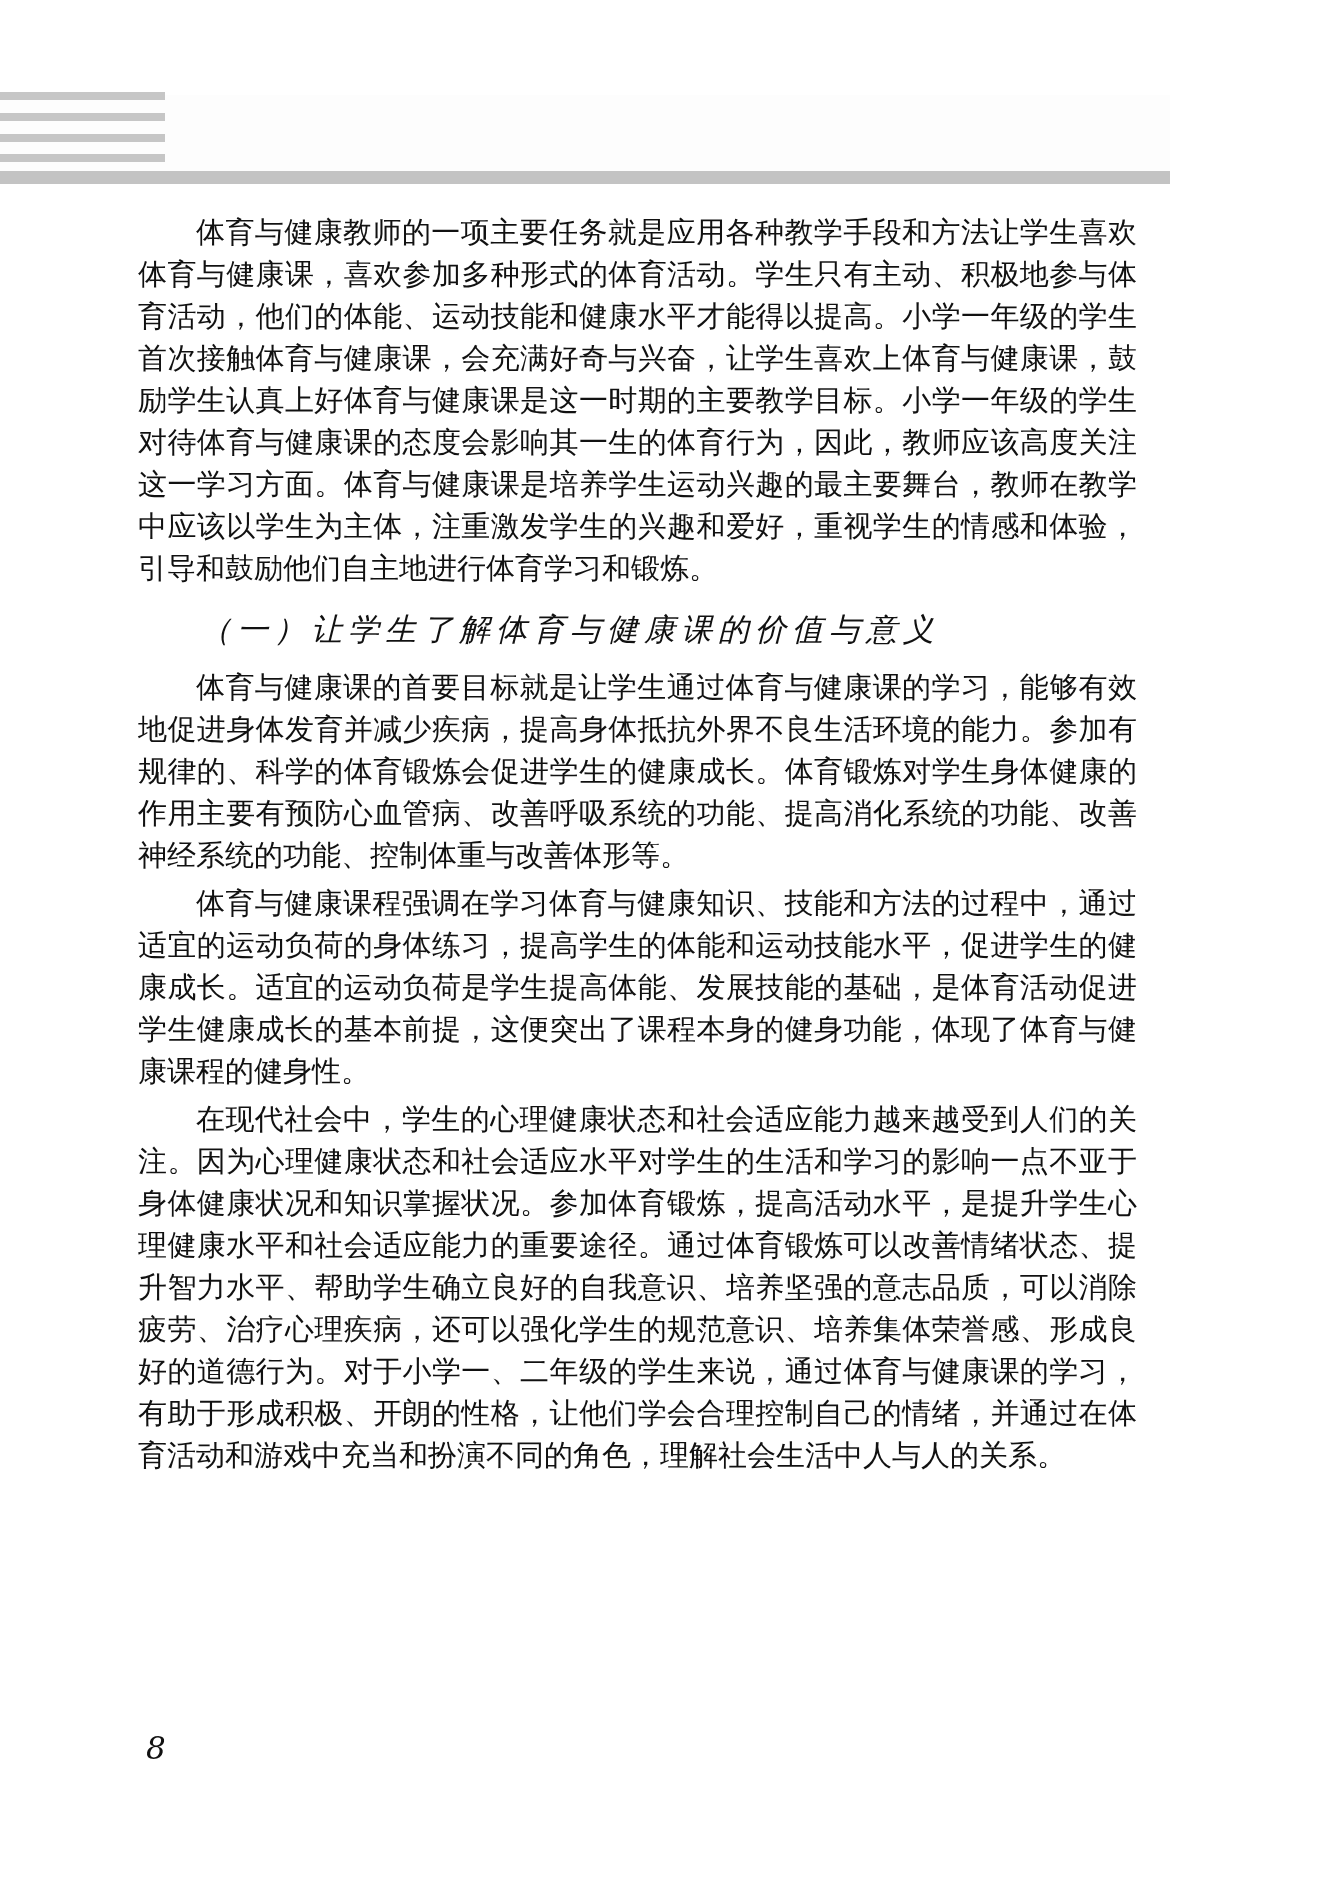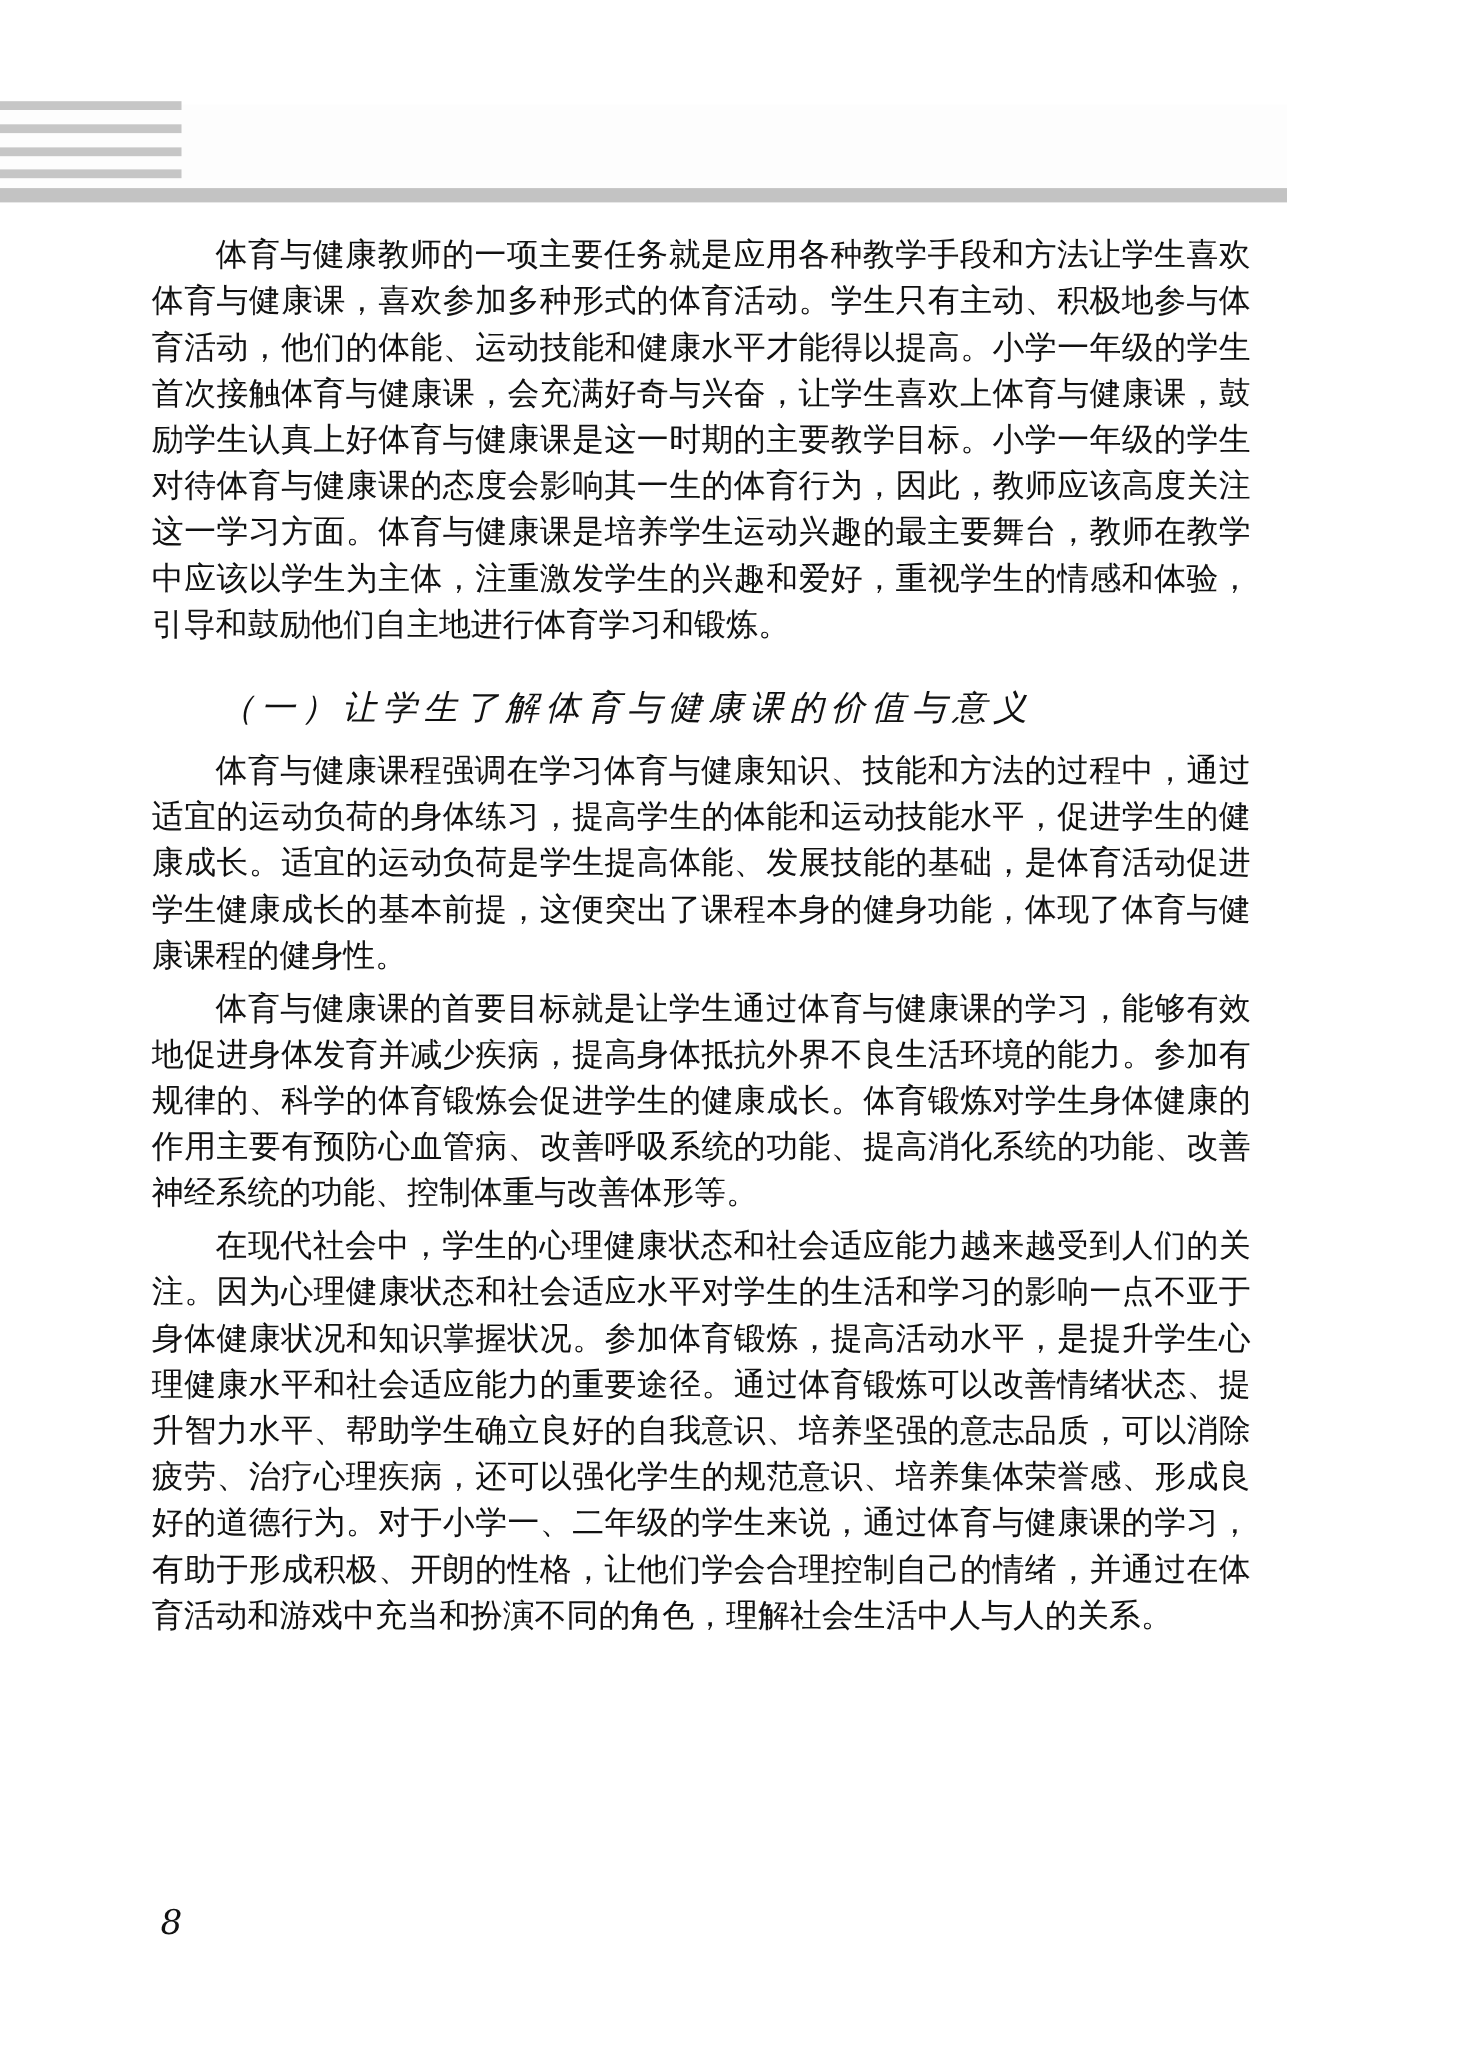--- a/index.html
+++ b/index.html
@@ -47,21 +47,21 @@
     width: 1016px;
     font-size: 29px;
     line-height: 42px;
     text-align: justify;
   }
   .text-block p {
     margin: 0 17px 6px 0;
     text-indent: 2em;
   }
   .section-heading {
-    margin: 32px 0 13px 0;
+    margin: 18px 0 13px 0;
     font-size: 31px;
     line-height: 46px;
     font-weight: normal;
     font-style: italic;
     letter-spacing: 6px;
     text-indent: 2em;
     text-align: left;
   }
   .subhead {
     margin: 4px 0 5px 0;
@@ -98,23 +98,23 @@
   <div class="header-bar b4"></div>
   <div class="header-band"></div>
 
   <div class="text-block">
 
     <p>体育与健康教师的一项主要任务就是应用各种教学手段和方法让学生喜欢体育与健康课，喜欢参加多种形式的体育活动。学生只有主动、积极地参与体育活动，他们的体能、运动技能和健康水平才能得以提高。小学一年级的学生首次接触体育与健康课，会充满好奇与兴奋，让学生喜欢上体育与健康课，鼓励学生认真上好体育与健康课是这一时期的主要教学目标。小学一年级的学生对待体育与健康课的态度会影响其一生的体育行为，因此，教师应该高度关注这一学习方面。体育与健康课是培养学生运动兴趣的最主要舞台，教师在教学中应该以学生为主体，注重激发学生的兴趣和爱好，重视学生的情感和体验，引导和鼓励他们自主地进行体育学习和锻炼。</p>
 
     <h2 class="section-heading">（一）让学生了解体育与健康课的价值与意义</h2>
 
 
+    <p>体育与健康课的首要目标就是让学生通过体育与健康课的学习，能够有效地促进身体发育并减少疾病，提高身体抵抗外界不良生活环境的能力。参加有规律的、科学的体育锻炼会促进学生的健康成长。体育锻炼对学生身体健康的作用主要有预防心血管病、改善呼吸系统的功能、提高消化系统的功能、改善神经系统的功能、控制体重与改善体形等。</p>
+
     <p>体育与健康课程强调在学习体育与健康知识、技能和方法的过程中，通过适宜的运动负荷的身体练习，提高学生的体能和运动技能水平，促进学生的健康成长。适宜的运动负荷是学生提高体能、发展技能的基础，是体育活动促进学生健康成长的基本前提，这便突出了课程本身的健身功能，体现了体育与健康课程的健身性。</p>
-
-    <p>体育与健康课的首要目标就是让学生通过体育与健康课的学习，能够有效地促进身体发育并减少疾病，提高身体抵抗外界不良生活环境的能力。参加有规律的、科学的体育锻炼会促进学生的健康成长。体育锻炼对学生身体健康的作用主要有预防心血管病、改善呼吸系统的功能、提高消化系统的功能、改善神经系统的功能、控制体重与改善体形等。</p>
 
 
     <p>在现代社会中，学生的心理健康状态和社会适应能力越来越受到人们的关注。因为心理健康状态和社会适应水平对学生的生活和学习的影响一点不亚于身体健康状况和知识掌握状况。参加体育锻炼，提高活动水平，是提升学生心理健康水平和社会适应能力的重要途径。通过体育锻炼可以改善情绪状态、提升智力水平、帮助学生确立良好的自我意识、培养坚强的意志品质，可以消除疲劳、治疗心理疾病，还可以强化学生的规范意识、培养集体荣誉感、形成良好的道德行为。对于小学一、二年级的学生来说，通过体育与健康课的学习，有助于形成积极、开朗的性格，让他们学会合理控制自己的情绪，并通过在体育活动和游戏中充当和扮演不同的角色，理解社会生活中人与人的关系。</p>
 
 
 
   </div>
 
   <div class="page-number">8</div>
 

